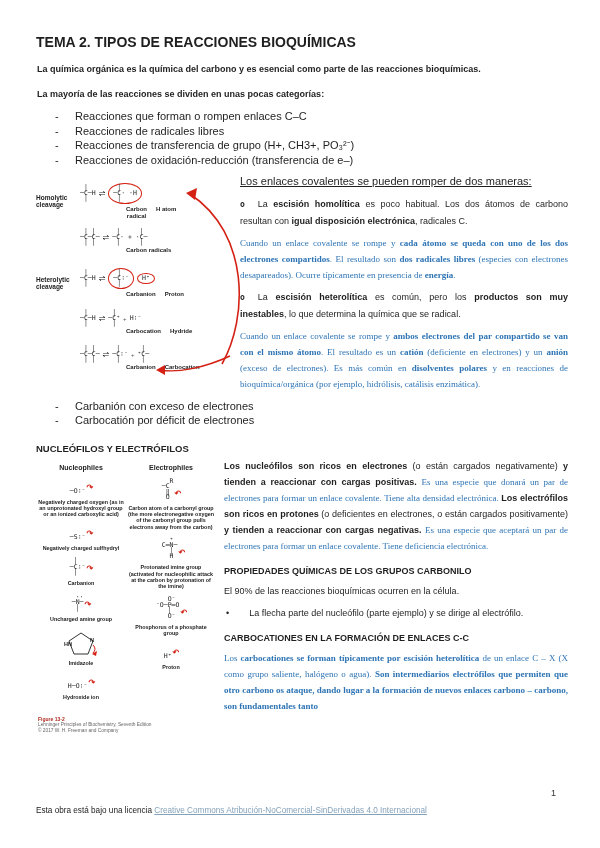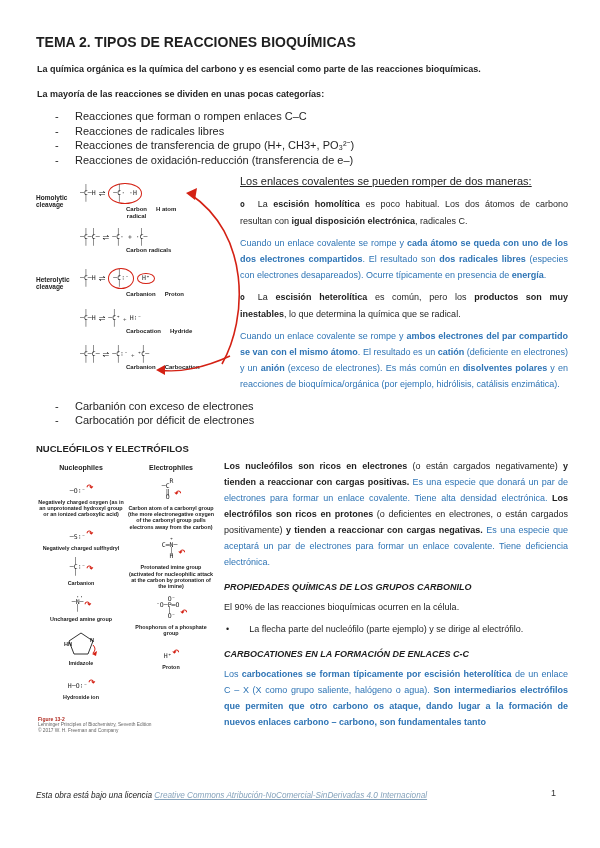--- a/index.html
+++ b/index.html
@@ -5,28 +5,28 @@
   html,body{margin:0;padding:0;background:#ffffff;}
   .page{
     width:600px;height:848px;position:relative;background:#ffffff;
     font-family:"Liberation Sans",sans-serif;color:#1f1f1f;
     padding:30px 32px 0 36px;box-sizing:border-box;overflow:hidden;
   }
   
   .doc-title{font-size:14px;font-weight:bold;margin:4px 0 0;}
   .bold-para{font-size:9px;font-weight:bold;margin:13px 1px 0;line-height:12px;}
   .sect-heading{font-size:9.5px;font-weight:bold;margin:15px 0 0;}
-  .sub-heading{font-size:9px;font-weight:bold;margin:11px 0 0;line-height:12px;font-style:italic;}
+  .sub-heading{font-size:9px;font-weight:bold;margin:11px 0 0;line-height:12px;}
   .dashes{margin:9px 0 0;padding:0;list-style:none;}
   .dashes li{font-size:11px;line-height:14.5px;padding-left:39px;position:relative;}
   .dashes li::before{content:"-";position:absolute;left:19px;}
   .dashes li b{font-weight:normal;}
   .lead-para{font-size:11px;margin:7px 0 0;line-height:15.5px;text-decoration:underline;}
   .body-para{font-size:9px;margin:6px 0 0;line-height:16px;text-align:justify;}
-  .blue,.blue b{color:#2E74B5;}
+  .blue,.blue b{color:#2E74B5;font-family:Liberation Serif, serif;}
   .omark{font-family:"DejaVu Sans Mono",monospace;font-weight:bold;font-size:8px;margin-right:13px;}
   .dot{margin:0 20px 0 2px;}
   .clear{clear:both;height:0;}
   
   .fig1{float:left;width:196px;height:198px;margin:6px 8px 0 0;position:relative;color:#222;}
   .f1row{display:flex;align-items:center;}
   .f1row.r0{height:42px;}.f1row.r1{height:40px;}.f1row.r2{height:42px;}
   .f1row.r3{height:38px;}.f1row.r4{height:34px;}
   .f1label{width:44px;flex:none;font-size:6.5px;font-weight:bold;line-height:7px;white-space:pre-line;}
   .f1mid{flex:1;}
@@ -45,21 +45,21 @@
   .f2item{margin-top:8px;text-align:center;}
   .f2struct{display:inline-block;position:relative;}
   .f2struct .struct{font-size:6.5px;line-height:5.5px;display:inline-block;text-align:left;}
   .curl{color:#d42114;font-size:8px;position:relative;top:-3px;left:1px;font-weight:bold;}
   .f2cap{font-size:5.4px;font-weight:bold;line-height:6.2px;margin-top:2px;color:#222;}
   .f2credit{position:absolute;left:2px;bottom:0;font-size:4.8px;color:#666;line-height:5.6px;}
   .f2credit .ft{color:#b02a20;font-weight:bold;font-size:5px;}
   .imsvg{display:block;margin:0 auto;}
   
   .pgnum{position:absolute;right:44px;bottom:50px;font-size:9px;color:#333;}
-  .license{position:absolute;left:36px;bottom:48px;font-size:8.2px;font-style:italic;color:#222;}
+  .license{position:absolute;left:36px;bottom:33px;font-size:8.2px;color:#222;}
   .license a{color:#85a2bb;text-decoration:underline;}
 </style>
 </head>
 <body>
 
 <div class="page">
 
   <h1 class="doc-title">TEMA 2. TIPOS DE REACCIONES BIOQUÍMICAS</h1>
 
   <p class="bold-para">La química orgánica es la química del carbono y es esencial como parte de las reacciones bioquímicas.</p>

